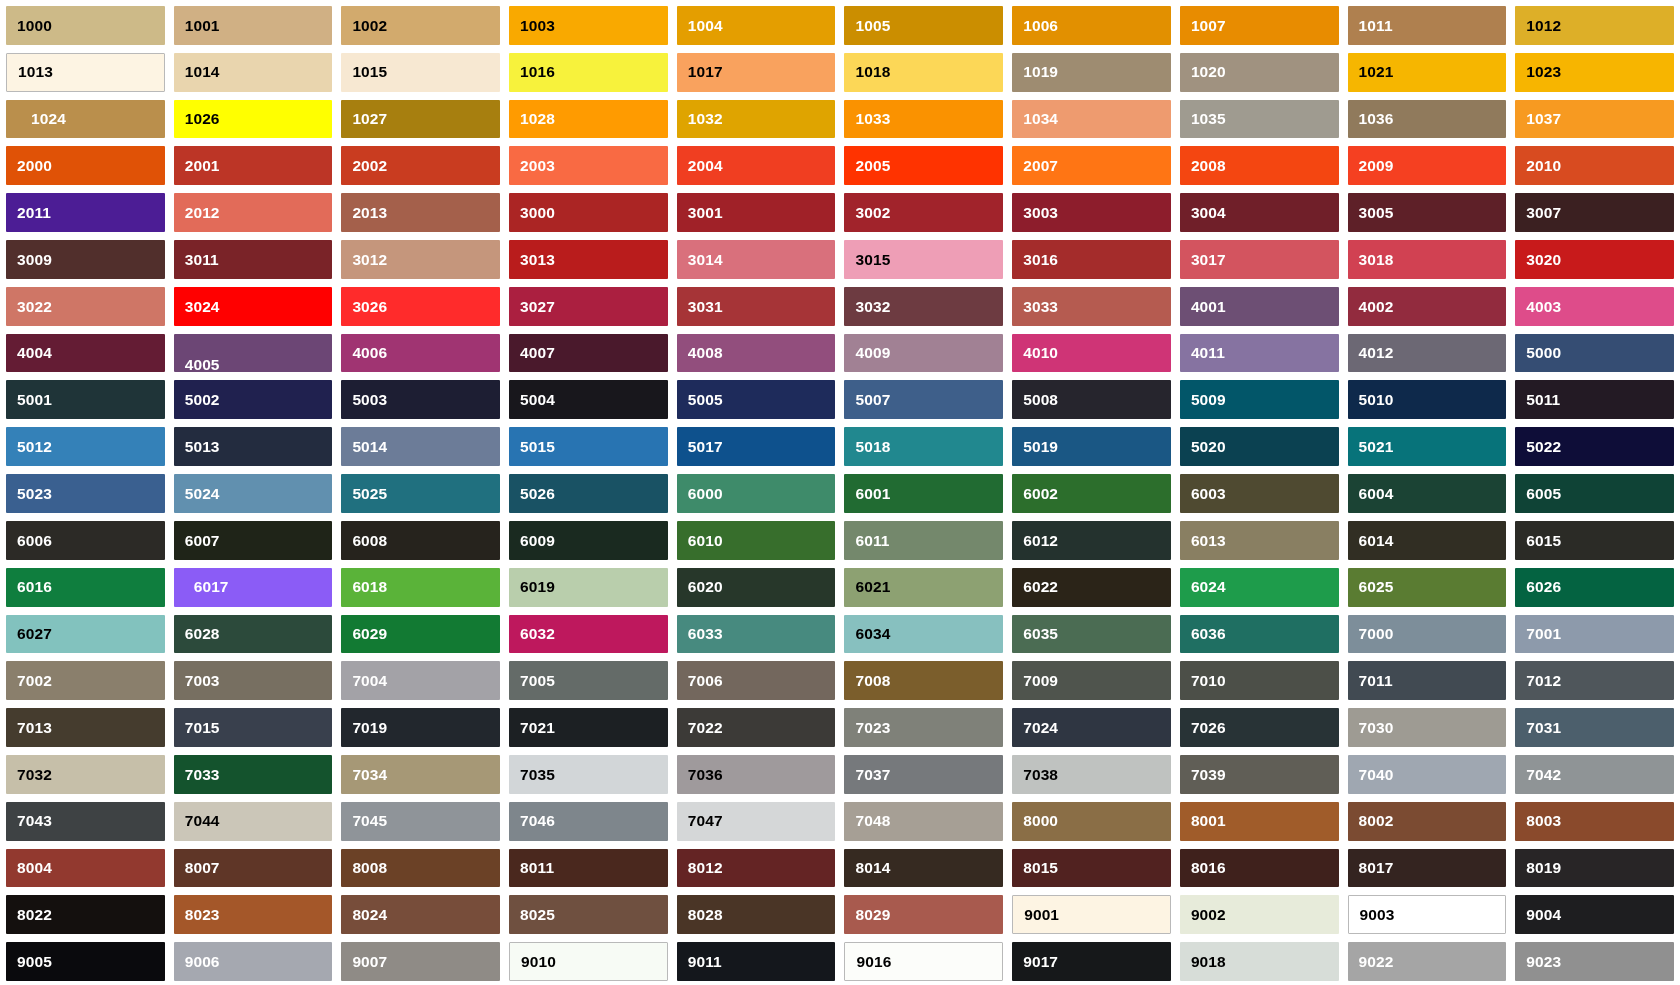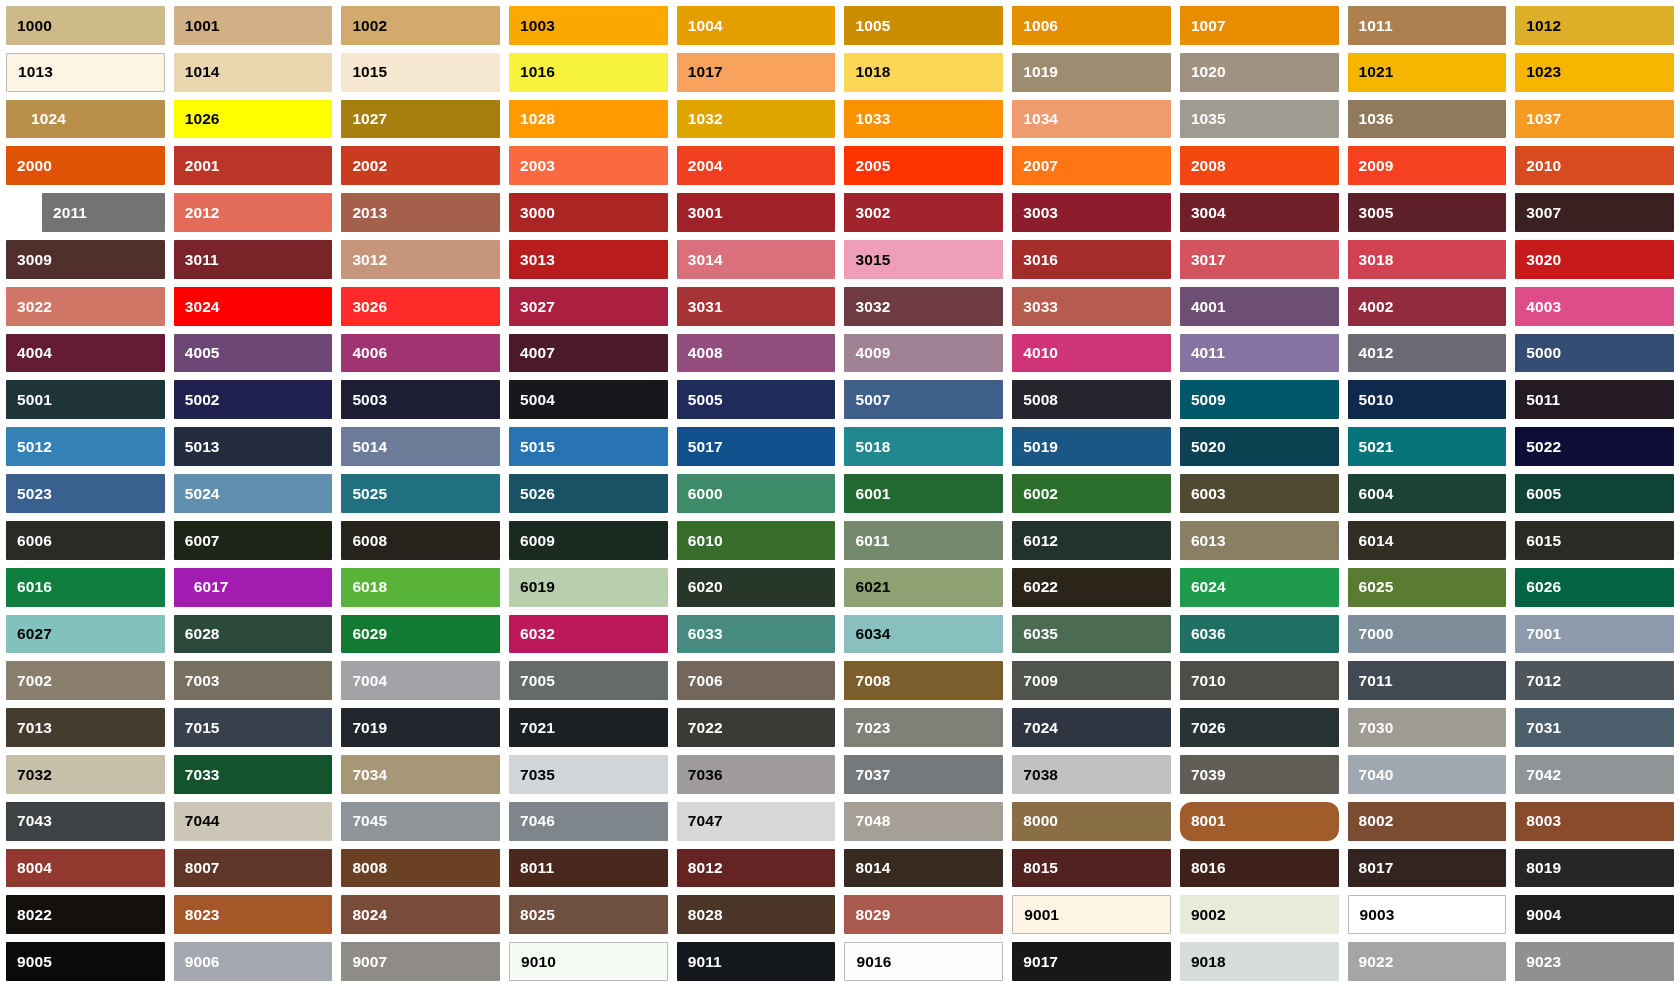--- a/index.html
+++ b/index.html
@@ -160,21 +160,21 @@
     </div>
     <div class="swatch light-text" style="background: rgb(244, 70, 17);">
       <span class="code">2008</span>
     </div>
     <div class="swatch light-text" style="background: rgb(245, 64, 33);">
       <span class="code">2009</span>
     </div>
     <div class="swatch light-text" style="background: rgb(216, 75, 32);">
       <span class="code">2010</span>
     </div>
-    <div class="swatch light-text" style="background: #737373; margin-left: 36px;">
+    <div class="swatch light-text" style="background: #4c1d95;">
       <span class="code">2011</span>
     </div>
     <div class="swatch light-text" style="background: rgb(226, 107, 89);">
       <span class="code">2012</span>
     </div>
     <div class="swatch light-text" style="background: rgb(164, 96, 75);">
       <span class="code">2013</span>
     </div>
     <div class="swatch light-text" style="background: rgb(171, 37, 36);">
       <span class="code">3000</span>
@@ -253,21 +253,21 @@
     </div>
     <div class="swatch light-text" style="background: rgb(146, 43, 62);">
       <span class="code">4002</span>
     </div>
     <div class="swatch light-text" style="background: rgb(222, 76, 138);">
       <span class="code">4003</span>
     </div>
     <div class="swatch light-text" style="background: rgb(100, 28, 52);">
       <span class="code">4004</span>
     </div>
-    <div class="swatch light-text" style="background: rgb(108, 70, 117);">
+    <div class="swatch light-text" style="background: rgb(108, 70, 117); align-items: flex-end;">
       <span class="code">4005</span>
     </div>
     <div class="swatch light-text" style="background: rgb(160, 52, 114);">
       <span class="code">4006</span>
     </div>
     <div class="swatch light-text" style="background: rgb(74, 25, 44);">
       <span class="code">4007</span>
     </div>
     <div class="swatch light-text" style="background: rgb(146, 78, 125);">
       <span class="code">4008</span>
@@ -403,21 +403,21 @@
     </div>
     <div class="swatch light-text" style="background: rgb(49, 46, 35);">
       <span class="code">6014</span>
     </div>
     <div class="swatch light-text" style="background: rgb(43, 43, 38);">
       <span class="code">6015</span>
     </div>
     <div class="swatch light-text" style="background: rgb(15, 126, 62);">
       <span class="code">6016</span>
     </div>
-    <div class="swatch light-text" style="background: #a21caf; padding-left: 20px;">
+    <div class="swatch light-text" style="background: #8b5cf6; padding-left: 20px;">
       <span class="code">6017</span>
     </div>
     <div class="swatch light-text" style="background: rgb(90, 179, 57);">
       <span class="code">6018</span>
     </div>
     <div class="swatch dark-text" style="background: rgb(185, 206, 172);">
       <span class="code">6019</span>
     </div>
     <div class="swatch light-text" style="background: rgb(39, 55, 42);">
       <span class="code">6020</span>
@@ -571,21 +571,21 @@
     </div>
     <div class="swatch dark-text" style="background: rgb(213, 215, 216);">
       <span class="code">7047</span>
     </div>
     <div class="swatch light-text" style="background: rgb(166, 159, 149);">
       <span class="code">7048</span>
     </div>
     <div class="swatch light-text" style="background: rgb(138, 110, 70);">
       <span class="code">8000</span>
     </div>
-    <div class="swatch light-text" style="background: rgb(160, 92, 42); border-radius: 12px;">
+    <div class="swatch light-text" style="background: rgb(160, 92, 42);">
       <span class="code">8001</span>
     </div>
     <div class="swatch light-text" style="background: rgb(123, 75, 50);">
       <span class="code">8002</span>
     </div>
     <div class="swatch light-text" style="background: rgb(138, 74, 44);">
       <span class="code">8003</span>
     </div>
     <div class="swatch light-text" style="background: rgb(146, 57, 47);">
       <span class="code">8004</span>

